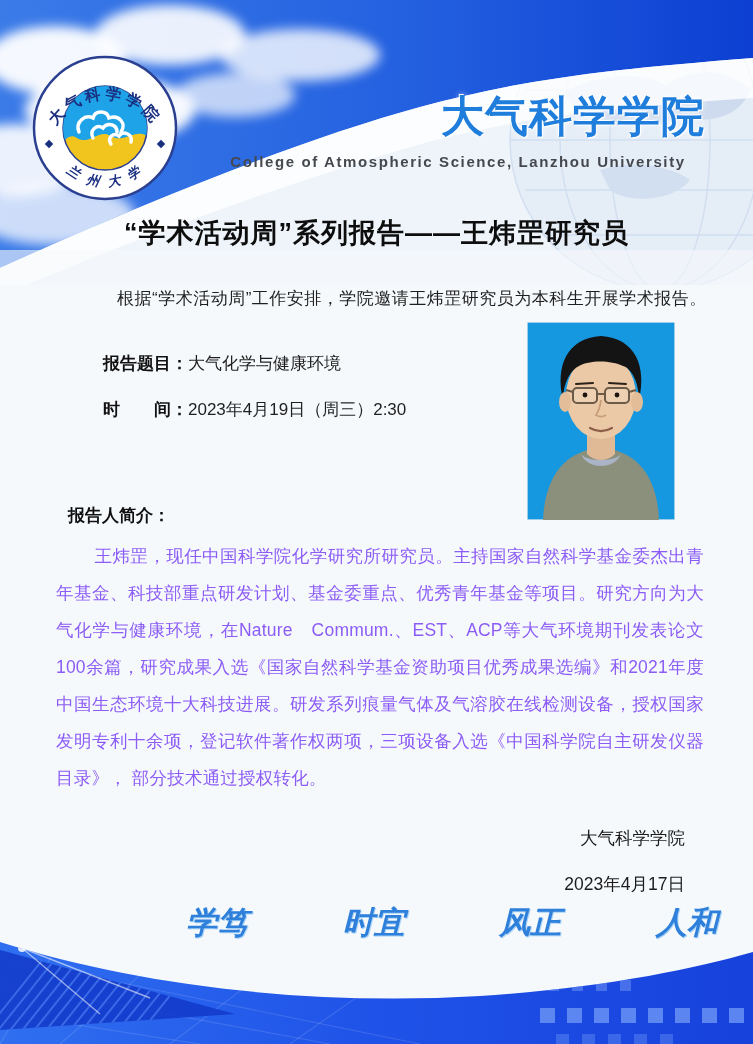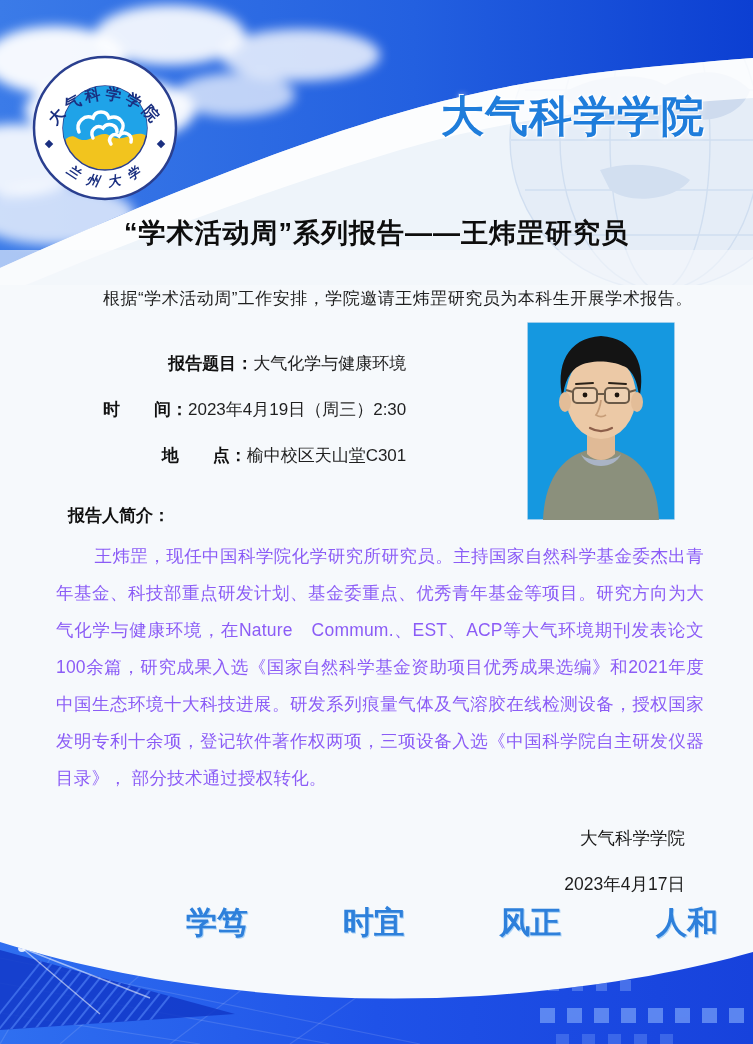--- a/index.html
+++ b/index.html
@@ -11,34 +11,34 @@
   #header-art{left:0;top:0;width:753px;height:285px;}
   #logo{left:31px;top:54px;width:148px;height:148px;}
   #calligraphy{left:204px;top:66px;font-size:62px;font-weight:bold;font-style:italic;color:#1e7cd8;
                letter-spacing:2px;text-shadow:2px 2px 0 rgba(255,255,255,.9),-1px -1px 0 rgba(255,255,255,.8);white-space:nowrap;}
   #college-cn{left:441px;top:88px;font-size:43px;font-weight:bold;color:#1f7ddb;letter-spacing:1px;
               text-shadow:1px 1px 0 #fff,-1px -1px 0 #fff,0 0 6px rgba(255,255,255,.9);white-space:nowrap;}
   #college-en{left:210px;top:153px;width:496px;text-align:center;font-size:15px;font-weight:bold;
               letter-spacing:1.6px;color:#45494f;white-space:nowrap;}
   
   #main-title{left:0;top:215px;width:753px;text-align:center;font-size:27px;font-weight:bold;color:#0d0d0d;letter-spacing:1px;}
-  #intro{left:103px;top:287px;font-size:17px;color:#1f1f1f;letter-spacing:.5px;}
-  #details{left:103px;top:352px;font-size:17px;text-align:right;}
+  #intro{left:117px;top:287px;font-size:17px;color:#1f1f1f;letter-spacing:.5px;}
+  #details{left:103px;top:352px;font-size:17px;}
   .detail-row{margin-bottom:23px;white-space:nowrap;}
   .detail-label{font-weight:bold;color:#111;}
   .detail-value{color:#1f1f1f;}
   #speaker-photo{left:527px;top:322px;width:148px;height:198px;}
   #bio-heading{left:68px;top:504px;font-size:17px;font-weight:bold;color:#101010;}
   #bio-text{left:56px;top:538px;width:648px;font-size:17.5px;line-height:37px;text-align:justify;
             text-indent:2.2em;color:#8b5cf6;letter-spacing:.2px;}
   #signature{left:380px;top:826px;width:305px;text-align:right;font-size:17.5px;color:#1c1c1c;}
   #signature .sig-line{margin-bottom:22px;}
   
   #slogans{left:186px;top:902px;width:532px;display:flex;justify-content:space-between;
-           font-size:31px;font-weight:bold;color:#2e80db;
+           font-size:31px;font-weight:bold;font-style:italic;color:#2e80db;
            text-shadow:1px 1px 0 rgba(150,200,245,.8);}
   #footer-art{left:0;bottom:0;width:753px;height:116px;}
 </style>
 </head>
 <body>
 
 <div id="poster">
 
   <svg id="header-art" class="abs" viewBox="0 0 753 285" xmlns="http://www.w3.org/2000/svg">
     <defs>
@@ -108,33 +108,31 @@
       <textPath href="#arcTop" startOffset="50%" text-anchor="middle">大气科学学院</textPath>
     </text>
     <text font-size="13" font-weight="bold" font-style="italic" fill="#1a2f80" letter-spacing="3">
       <textPath href="#arcBottom" startOffset="50%" text-anchor="middle">兰 州 大 学</textPath>
     </text>
     <rect x="-59" y="13" width="6" height="6" transform="rotate(45 -56 16)" fill="#1a2f80"></rect>
     <rect x="53" y="13" width="6" height="6" transform="rotate(45 56 16)" fill="#1a2f80"></rect>
   </svg>
 
   <div id="college-cn" class="abs">大气科学学院</div>
+  <div id="college-en" class="abs">College of Atmospheric Science, Lanzhou University</div>
 
   <div id="main-title" class="abs">“学术活动周”系列报告——王炜罡研究员</div>
   <div id="intro" class="abs">根据“学术活动周”工作安排，学院邀请王炜罡研究员为本科生开展学术报告。</div>
 
   <div id="details" class="abs">
     <div class="detail-row">
       <span class="detail-label">报告题目：</span><span class="detail-value">大气化学与健康环境</span>
     </div>
     <div class="detail-row">
       <span class="detail-label">时　　间：</span><span class="detail-value">2023年4月19日（周三）2:30</span>
-    </div>
-    <div class="detail-row">
-      <span class="detail-label">地　　点：</span><span class="detail-value">榆中校区天山堂C301</span>
     </div>
   </div>
 
   <svg id="speaker-photo" class="abs" viewBox="0 0 148 198" xmlns="http://www.w3.org/2000/svg">
     <rect x="0" y="0" width="148" height="198" fill="#1598e0"></rect>
     <rect x="0" y="0" width="148" height="198" fill="none" stroke="#cddff0" stroke-width="1.5"></rect>
 
     <path d="M16,198 C18,152 40,128 74,126 C108,128 130,152 132,198 Z" fill="#8b907c"></path>
     <path d="M54,132 C60,140 88,140 94,132 C88,148 60,148 54,132 Z" fill="#aab4c6"></path>
 

